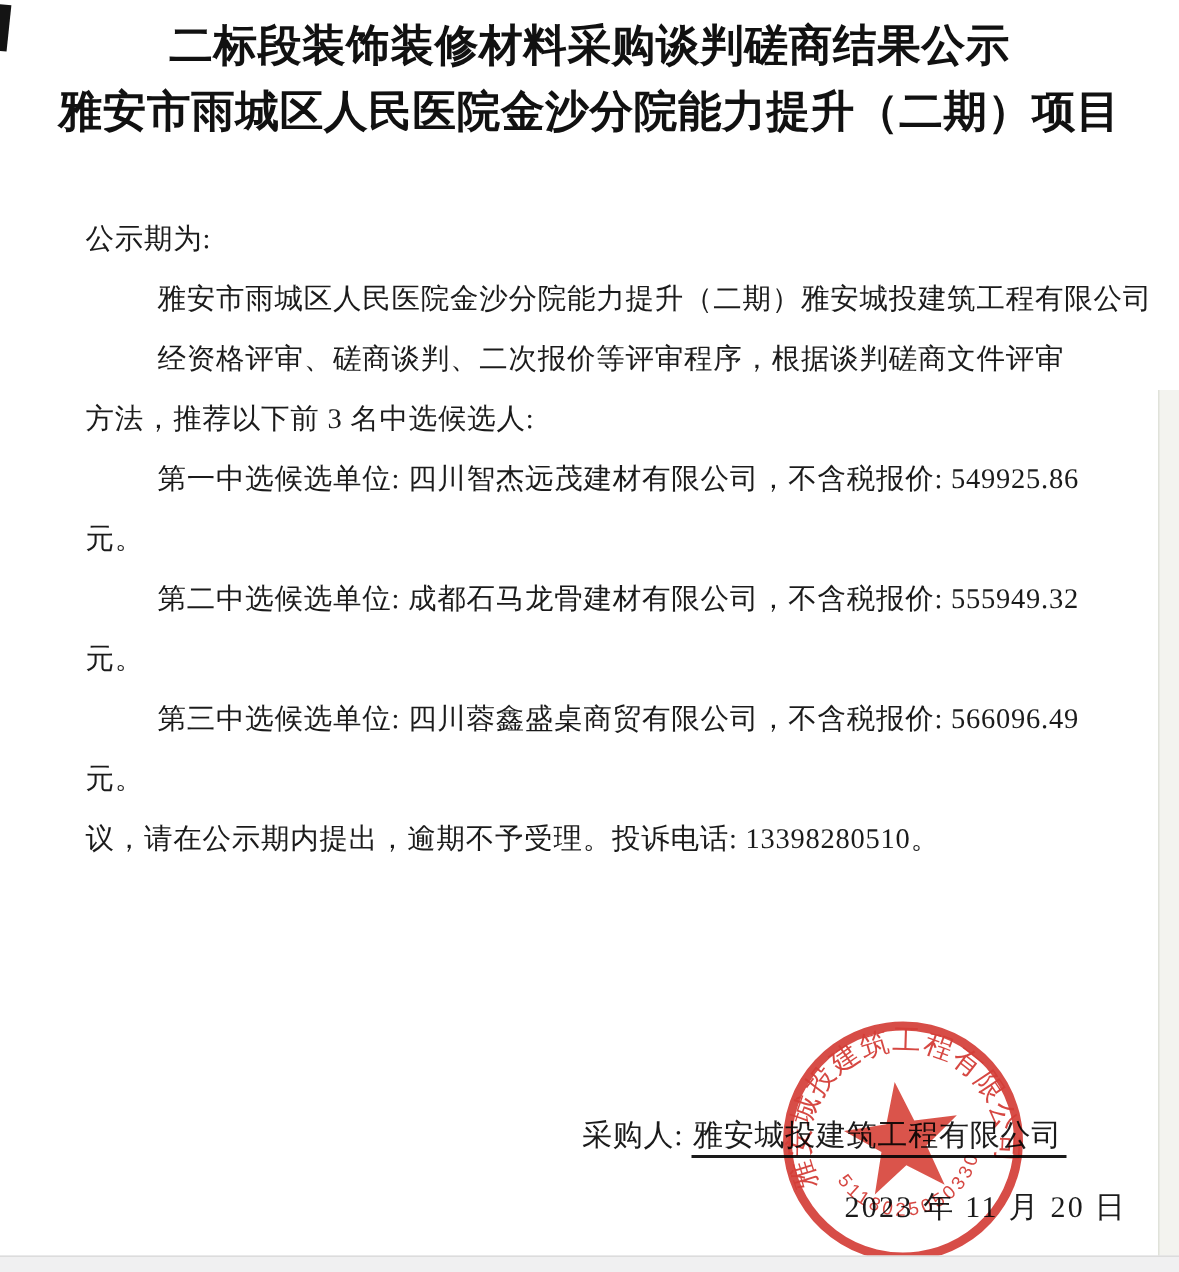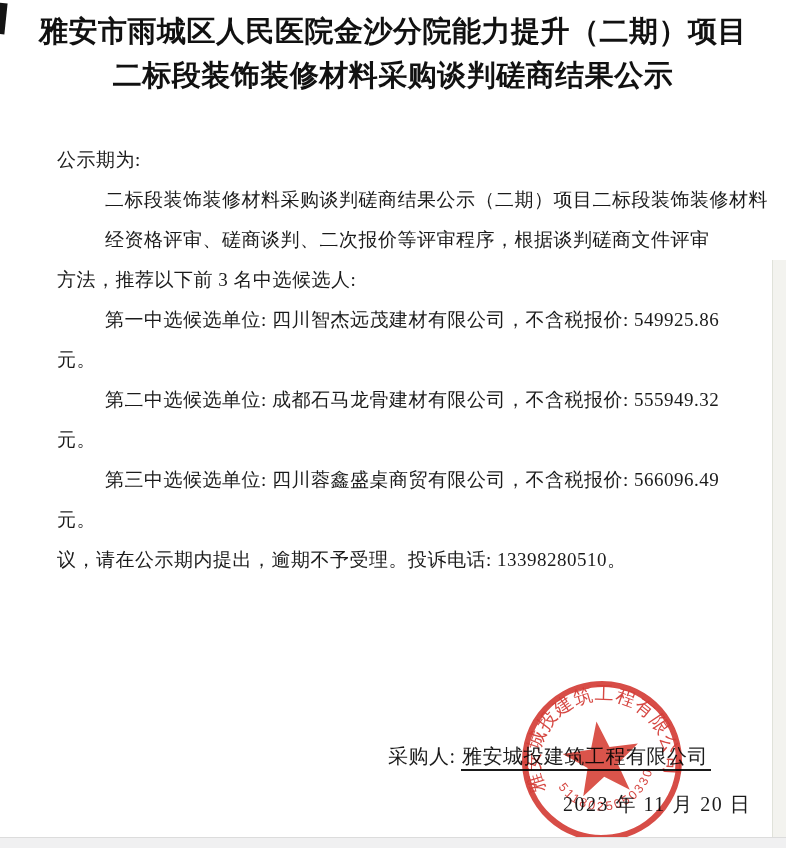--- a/index.html
+++ b/index.html
@@ -61,27 +61,27 @@
   }
 </style>
 </head>
 <body>
 
 <div class="page">
 
   <div class="corner-mark"></div>
 
   <div class="title">
+    <div>二标段装饰装修材料采购谈判磋商结果公示</div>
     <div>雅安市雨城区人民医院金沙分院能力提升（二期）项目</div>
-    <div>二标段装饰装修材料采购谈判磋商结果公示</div>
   </div>
 
   <div class="body-text">
     <div class="line">公示期为:</div>
-    <div class="line ind">二标段装饰装修材料采购谈判磋商结果公示（二期）项目二标段装饰装修材料</div>
+    <div class="line ind">雅安市雨城区人民医院金沙分院能力提升（二期）雅安城投建筑工程有限公司</div>
     <div class="line ind">经资格评审、磋商谈判、二次报价等评审程序，根据谈判磋商文件评审</div>
     <div class="line">方法，推荐以下前 3 名中选候选人:</div>
     <div class="line ind">第一中选候选单位: 四川智杰远茂建材有限公司，不含税报价: 549925.86</div>
     <div class="line">元。</div>
     <div class="line ind">第二中选候选单位: 成都石马龙骨建材有限公司，不含税报价: 555949.32</div>
     <div class="line">元。</div>
     <div class="line ind">第三中选候选单位: 四川蓉鑫盛桌商贸有限公司，不含税报价: 566096.49</div>
     <div class="line">元。</div>
     <div class="line">议，请在公示期内提出，逾期不予受理。投诉电话: 13398280510。</div>
   </div>

